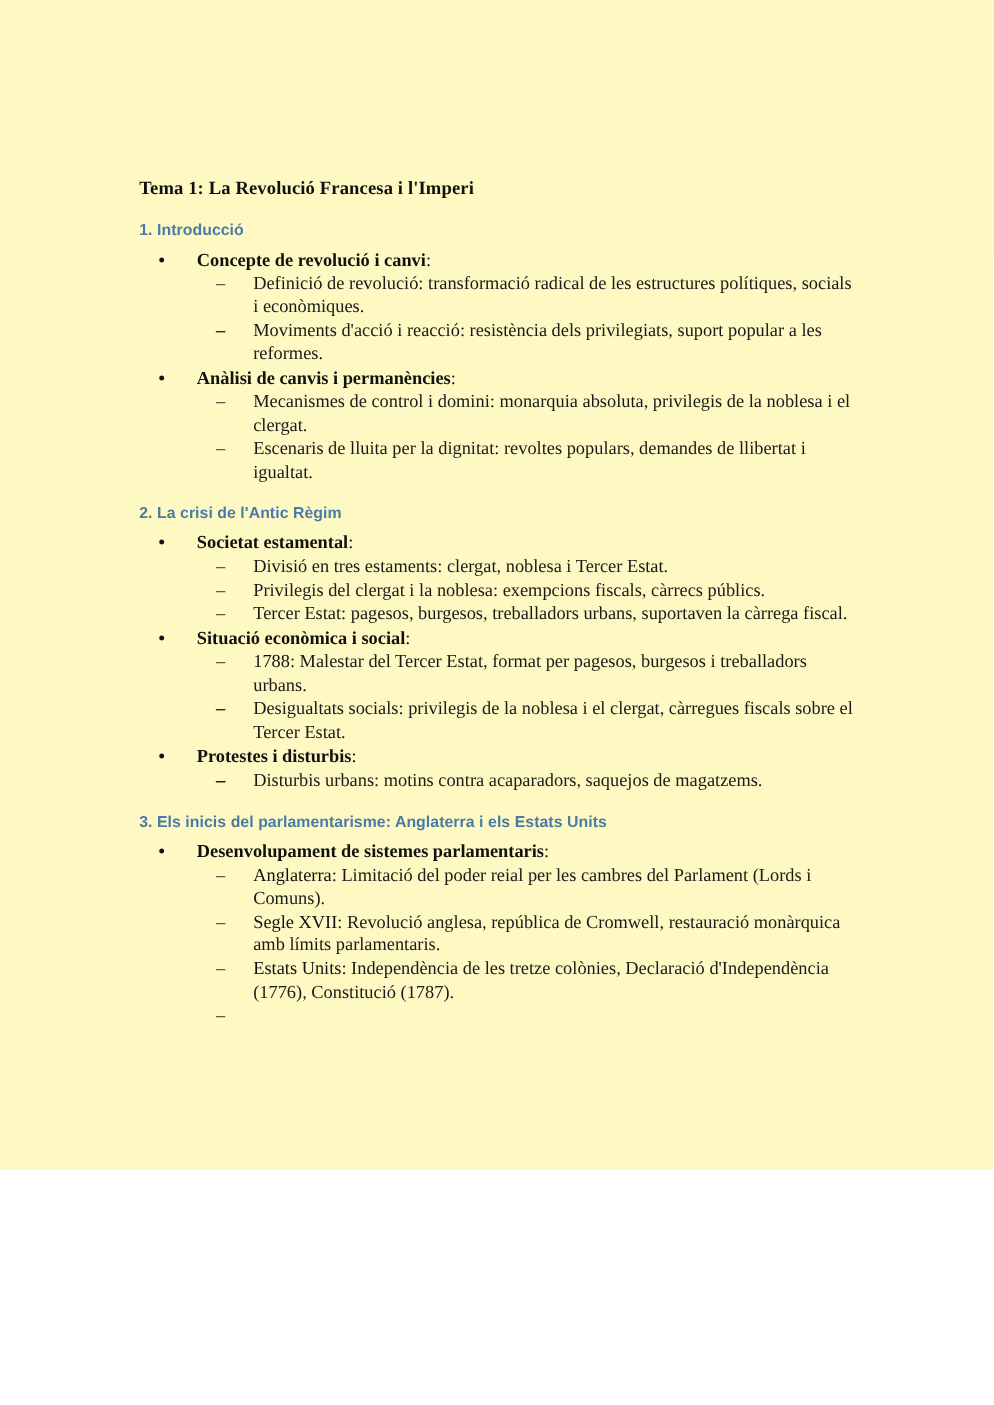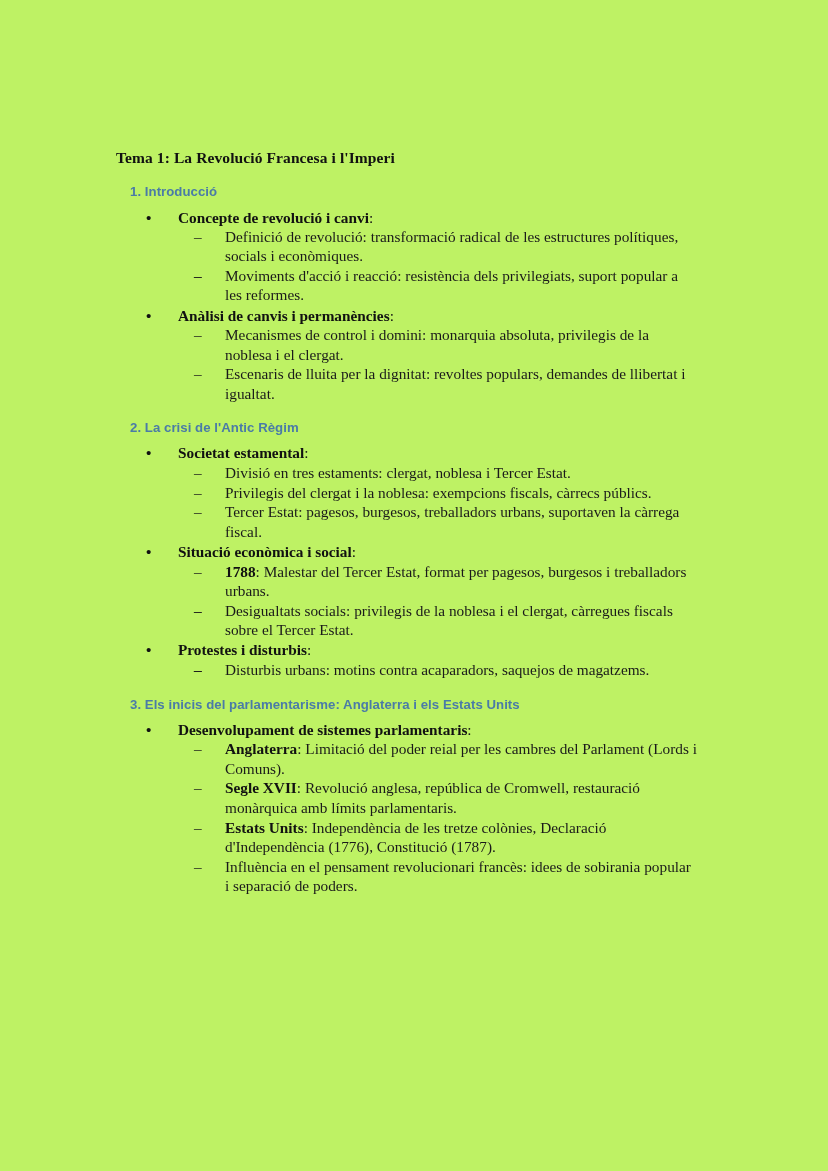--- a/index.html
+++ b/index.html
@@ -11,38 +11,38 @@
     width: 828px;
     height: 1171px;
     font-family: "Liberation Serif", serif;
     color: #1a1a1a;
     -webkit-font-smoothing: antialiased;
   }
 
   .page {
     position: relative;
     width: 828px;
-    height: 1171px;
-    background: #bef264;
+    height: 975px;
+    background: #fef9c3;
     box-sizing: border-box;
     padding: 148px 116px 0 116px;
   }
 
   .doc-title {
     font-family: "Liberation Serif", serif;
     font-weight: bold;
     font-size: 15.5px;
     line-height: 1.25;
     color: #111111;
     margin: 0 0 16px 0;
     letter-spacing: 0.1px;
   }
 
   .section {
-    margin: 14px;
+    margin: 0;
   }
 
   .section-heading {
     font-family: "Liberation Sans", sans-serif;
     font-weight: bold;
     font-size: 13.2px;
     line-height: 1.3;
     color: #4a7ba7;
     margin: 0 0 7px 0;
     letter-spacing: 0.05px;
@@ -110,21 +110,21 @@
   .dash-marker {
     position: absolute;
     left: 64px;
     top: 0;
     font-size: 15.3px;
     line-height: 1.265;
     color: #1a1a1a;
   }
 
   .dash-strong {
-    font-weight: bold;
+    font-weight: normal;
     color: #111111;
   }
 </style>
 </head>
 <body>
 
 <div class="page">
   <h1 class="doc-title">Tema 1: La Revolució Francesa i l'Imperi</h1>
   <div id="sections-root">
       <div class="section">
@@ -178,19 +178,19 @@
       </div>
       <div class="section">
         <h2 class="section-heading">3. Els inicis del parlamentarisme: Anglaterra i els Estats Units</h2>
         <ul class="level1">
           <li class="bullet-item">
             <div class="bullet-line"><span class="bullet-marker">•</span><span class="bullet-label">Desenvolupament de sistemes parlamentaris</span><span class="bullet-colon">:</span></div>
             <ul class="level2">
               <li class="dash-item"><span class="dash-marker">–</span><span class="dash-strong">Anglaterra</span><span>: Limitació del poder reial per les cambres del Parlament (Lords i Comuns).</span></li>
               <li class="dash-item"><span class="dash-marker">–</span><span class="dash-strong">Segle XVII</span><span>: Revolució anglesa, república de Cromwell, restauració monàrquica amb límits parlamentaris.</span></li>
               <li class="dash-item"><span class="dash-marker">–</span><span class="dash-strong">Estats Units</span><span>: Independència de les tretze colònies, Declaració d'Independència (1776), Constitució (1787).</span></li>
-              <li class="dash-item"><span class="dash-marker">–</span><span>Influència en el pensament revolucionari francès: idees de sobirania popular i separació de poders.</span></li>
+              <li class="dash-item"><span class="dash-marker">–</span></li>
             </ul>
           </li>
         </ul>
       </div>
     </div>
 </div>
 
 </body></html>

